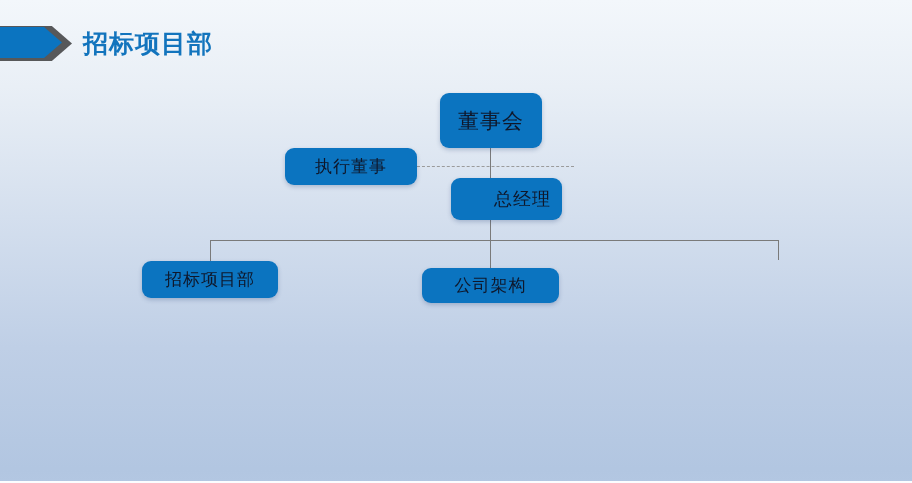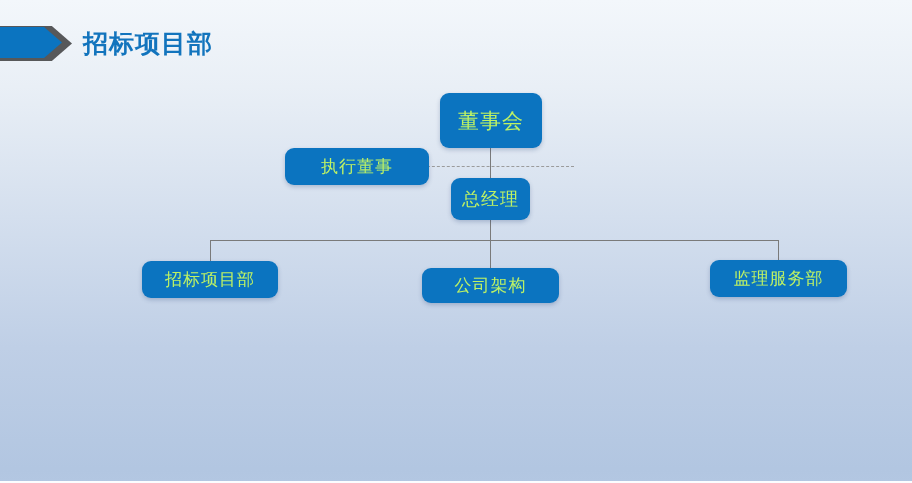--- a/index.html
+++ b/index.html
@@ -52,31 +52,31 @@
     color: var(--title-blue, #1274bd);
   }
 
   
   .node {
     position: absolute;
     display: flex;
     align-items: center;
     justify-content: center;
     background: var(--accent, #0b74c0);
-    color: #bef264;
+    color: #0f172a;
     border-radius: 9px;
     font-size: 17px;
     letter-spacing: 1px;
     box-shadow: 0 2px 4px rgba(30, 60, 110, 0.25);
     cursor: default;
   }
   .node-board   { left: 440px; top:  93px; width: 102px; height: 55px; font-size: 21px; }
-  .node-exec    { left: 285px; top: 148px; width: 144px; height: 37px; }
+  .node-exec    { left: 285px; top: 148px; width: 132px; height: 37px; }
   .node-chief   { left: 574px; top: 148px; width: 137px; height: 36px; }
-  .node-gm      { left: 451px; top: 178px; width:  79px; height: 42px; font-size: 18px; }
+  .node-gm      { left: 451px; top: 178px; width:  79px; height: 42px; font-size: 18px; padding-left: 32px; }
   .node-dept-1  { left: 142px; top: 261px; width: 136px; height: 37px; }
   .node-dept-2  { left: 422px; top: 268px; width: 137px; height: 35px; }
   .node-dept-3  { left: 710px; top: 260px; width: 137px; height: 37px; }
 
   
   .line {
     position: absolute;
     background: var(--connector-gray, #7a7a7a);
   }
   .line-v-board-gm { left: 490px; top: 148px; width: 1px; height: 30px; }
@@ -114,16 +114,15 @@
 
   <div class="node node-exec">执行董事</div>
 
 
   <div class="node node-gm">总经理</div>
 
   <div class="node node-dept-1">招标项目部</div>
 
   <div class="node node-dept-2">公司架构</div>
 
-  <div class="node node-dept-3">监理服务部</div>
 
   <div class="bottom-edge"></div>
 </div>
 
 </body></html>

